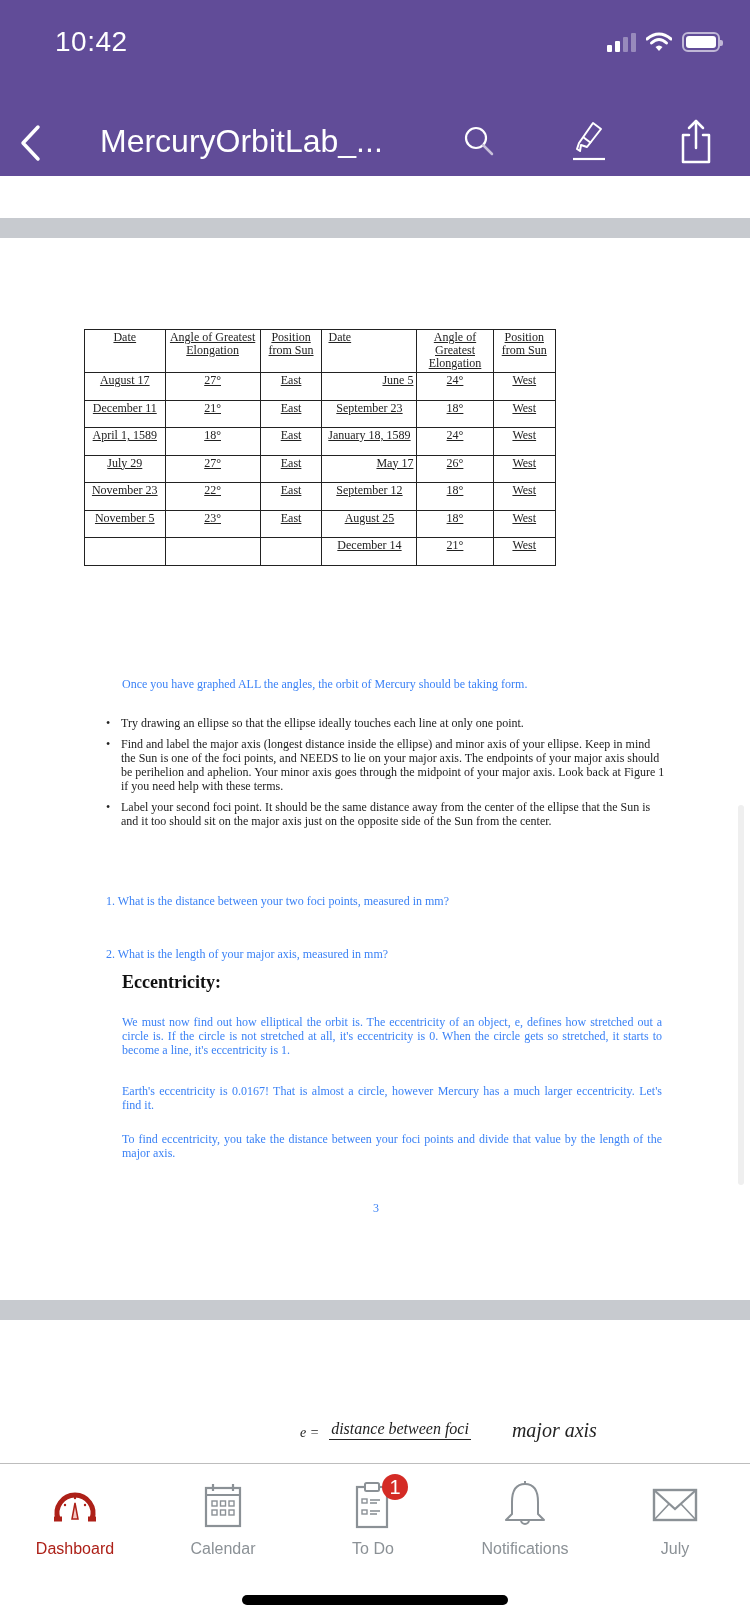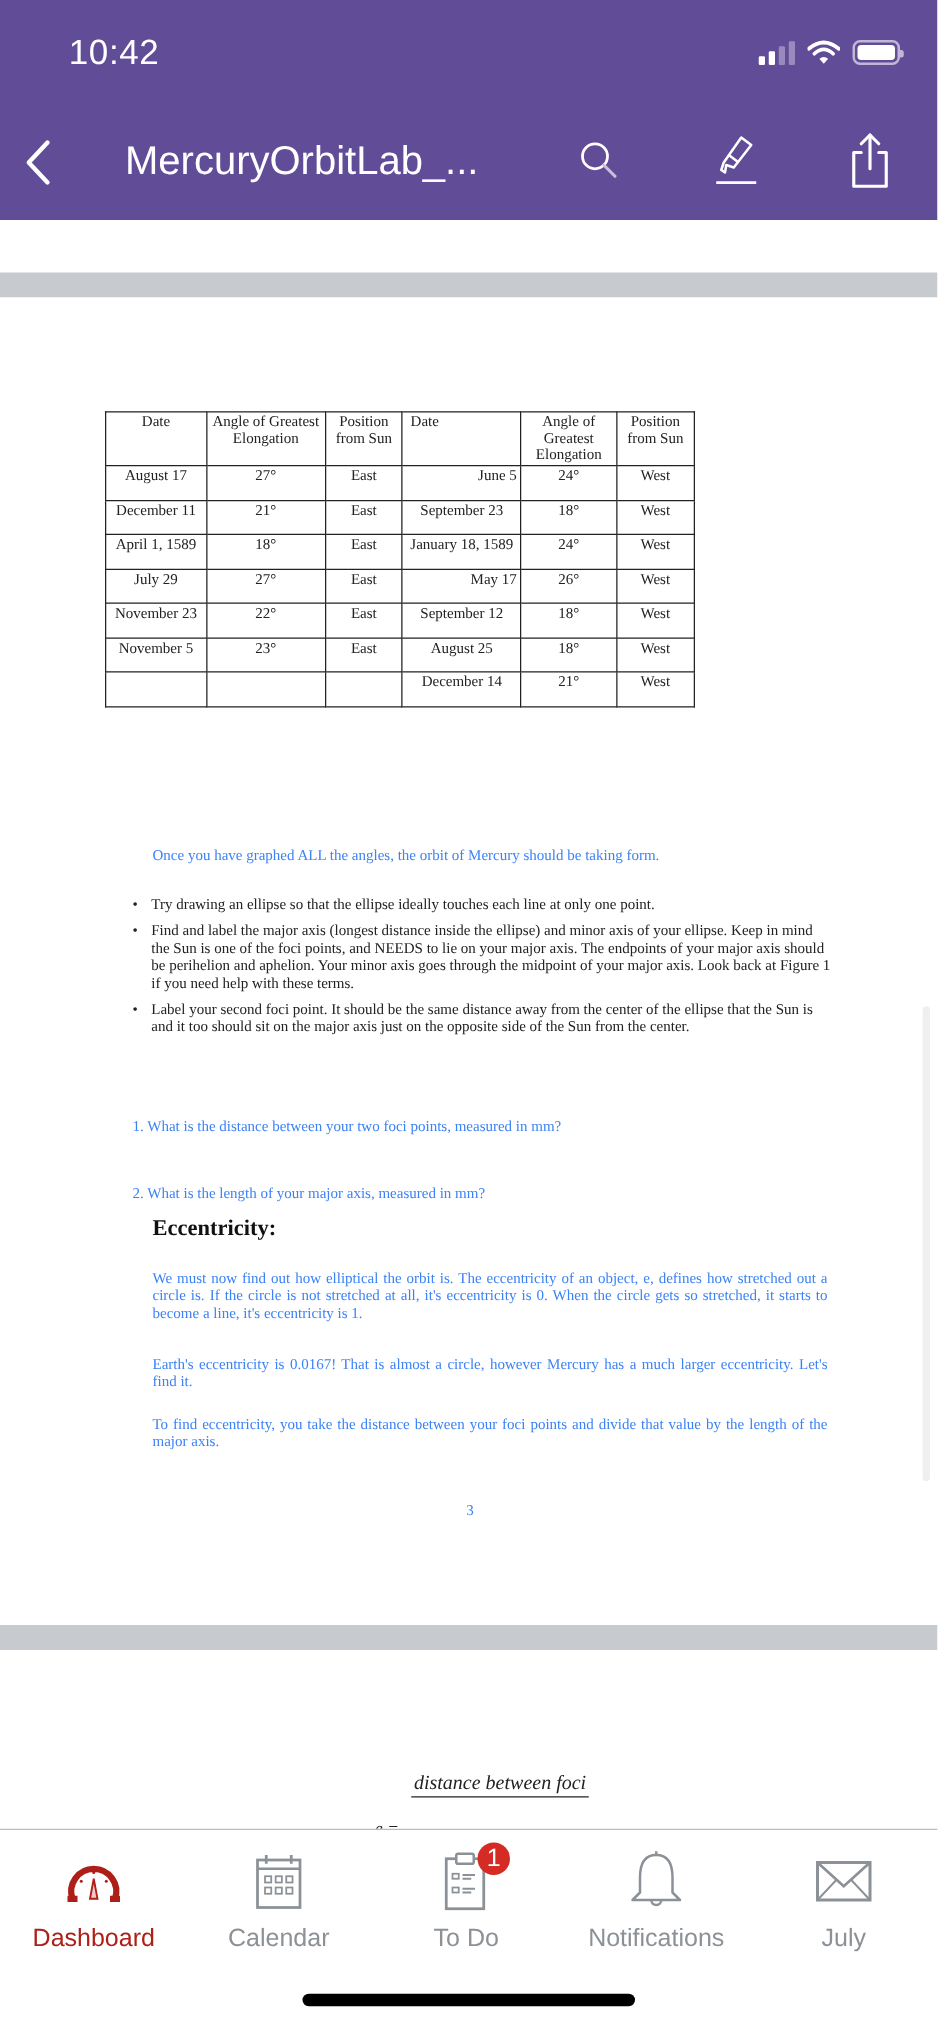--- a/index.html
+++ b/index.html
@@ -9,53 +9,53 @@
   .top { position: absolute; left: 0; top: 0; width: 750px; height: 176px; background: #614c98; color: #fff; }
   .status-time { position: absolute; left: 55px; top: 26px; font-size: 28px; font-weight: 500; letter-spacing: 0.5px; }
   .status-icons { position: absolute; right: 30px; top: 32px; display: flex; align-items: center; gap: 10px; }
   .signal { display: flex; align-items: flex-end; gap: 3px; height: 20px; }
   .signal span { display: block; width: 5px; background: #fff; border-radius: 1px; }
   .signal span.dim { background: rgba(255,255,255,0.35); }
   .battery { width: 38px; height: 20px; border: 2px solid rgba(255,255,255,0.6); border-radius: 6px; padding: 2px; position: relative; }
   .battery::after { content: ""; position: absolute; right: -5px; top: 6px; width: 3px; height: 6px; background: rgba(255,255,255,0.6); border-radius: 0 2px 2px 0; }
   .battery .fill { width: 100%; height: 100%; background: #fff; border-radius: 3px; }
 
-  .nav { position: absolute; left: 0; top: 100px; width: 592px; height: 60px; }
+  .nav { position: absolute; left: 0; top: 113px; width: 592px; height: 60px; }
   .back { position: absolute; left: 14px; top: 8px; width: 34px; height: 44px; }
   .nav-title { position: absolute; left: 100px; top: 10px; font-size: 32px; font-weight: 500; color: #fff; }
   .nav-btn { position: absolute; top: 6px; width: 46px; height: 46px; display: flex; align-items: center; justify-content: center; }
 
   .gray-band { position: absolute; left: 0; width: 750px; height: 20px; background: #c7cacf; }
 
   .page { position: absolute; left: 0; width: 750px; background: #fff; font-family: "Liberation Serif", serif; color: #1a1a1a; }
 
-  table.data { position: absolute; left: 84px; top: 329px; width: 472px; border-collapse: collapse; font-family: "Liberation Serif", serif; font-size: 12px; line-height: 13px; color: #222; }
+  table.data { position: absolute; left: 84px; top: 329px; width: 472px; border-collapse: collapse; font-family: "Liberation Serif", serif; font-size: 12px; line-height: 13px; color: #222; text-decoration: underline; }
   table.data td, table.data th { border: 1.5px solid #222; vertical-align: top; text-align: center; font-weight: normal; padding: 1px 3px; }
   table.data tr { height: 27.5px; }
   table.data tr.head { height: 43px; }
   table.data td.l { text-align: right; }
 
   .doc-text { position: absolute; font-family: "Liberation Serif", serif; font-size: 12px; line-height: 14px; color: #3b82f6; }
   .bullets { position: absolute; left: 106px; width: 560px; font-family: "Liberation Serif", serif; font-size: 12px; line-height: 14px; color: #222; list-style: none; }
   .bullets li { position: relative; padding-left: 15px; margin-bottom: 7px; }
   .bullets li::before { content: "•"; position: absolute; left: 0; top: 0; }
   .h-ecc { position: absolute; left: 122px; top: 972px; font-family: "Liberation Serif", serif; font-size: 18px; font-weight: bold; color: #111; }
 
   .scrollbar { position: absolute; left: 738px; top: 805px; width: 6px; height: 380px; background: #efefef; border-radius: 3px; }
 
   .formula { position: absolute; left: 300px; top: 1418px; display: flex; align-items: center; font-family: "Liberation Serif", serif; font-style: italic; color: #222; }
   .formula .lhs { font-size: 14px; margin-right: 10px; margin-top: 6px; }
-  .frac { display: flex; flex-direction: column; align-items: center; gap: 41px; }
+  .frac { display: flex; flex-direction: row; align-items: center; gap: 41px; }
   .frac .num { font-size: 16px; padding: 0 2px 1px; border-bottom: 1.5px solid #222; }
   .frac .den { font-size: 20px; padding-top: 1px; }
 
   .tabbar { position: absolute; left: 0; top: 1463px; width: 750px; height: 161px; background: #fff; border-top: 1px solid #bdbdbd; }
   .tab { position: absolute; top: 0; width: 150px; height: 100px; text-align: center; }
   .tab .icon { position: absolute; left: 50%; top: 16px; transform: translateX(-50%); width: 50px; height: 50px; display: flex; align-items: center; justify-content: center; }
-  .tab .label { position: absolute; left: 0; right: 0; top: 76px; font-size: 20px; color: #8b9196; }
+  .tab .label { position: absolute; left: 0; right: 0; top: 76px; font-size: 16px; color: #8b9196; }
   .tab.active .label { color: #ad2018; }
   .badge { position: absolute; left: 84px; top: 10px; width: 26px; height: 26px; border-radius: 13px; background: #d42b25; color: #fff; font-size: 20px; line-height: 26px; text-align: center; }
   .home-ind { position: absolute; left: 242px; top: 1595px; width: 266px; height: 10px; border-radius: 5px; background: #000; }
 </style>
 </head>
 <body>
 
 <div class="top">
   <div class="status-time">10:42</div>
   <div class="status-icons">

